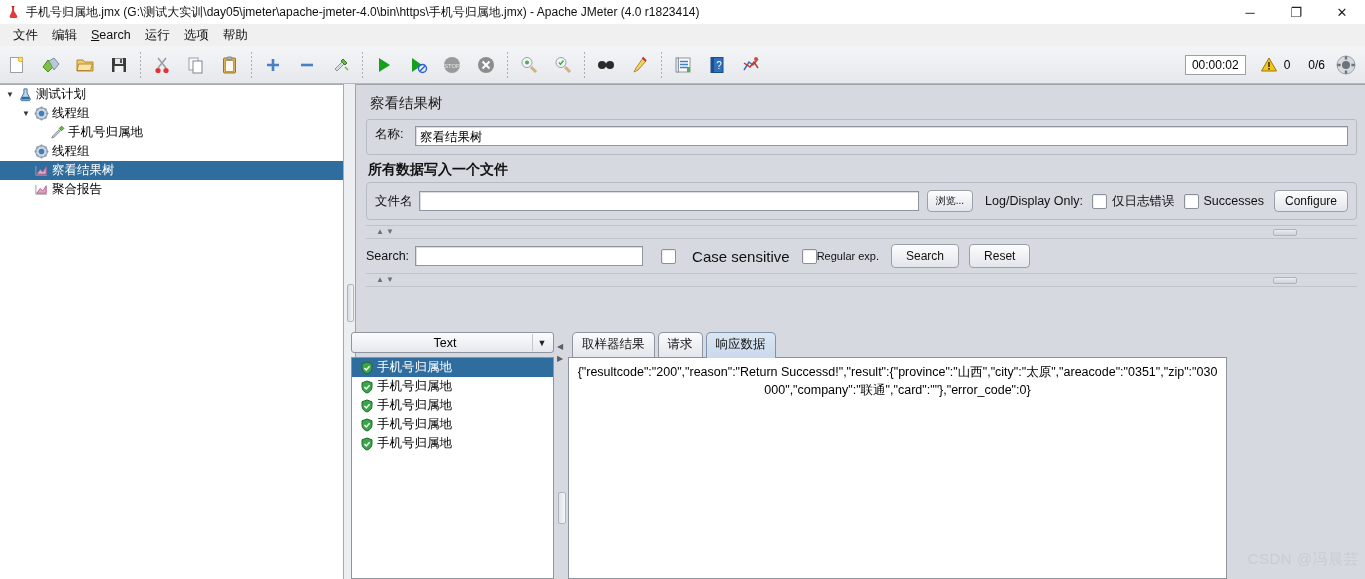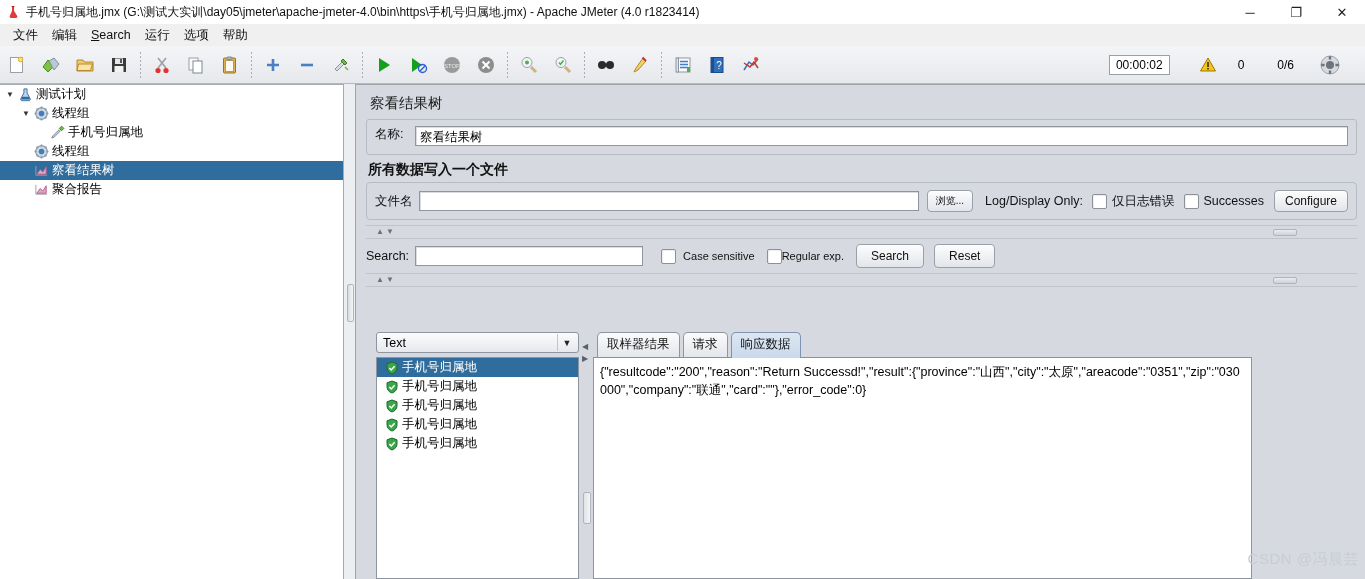--- a/index.html
+++ b/index.html
@@ -35,21 +35,21 @@
   .toolbar{
     position:absolute;left:0;top:46px;width:1365px;height:37px;
     background:linear-gradient(#f4f5f7,#e6e8ec);
     border-bottom:1px solid #b4b8bf;
     display:flex;align-items:center;
   }
   .tool{width:30px;height:30px;display:flex;align-items:center;justify-content:center;
         margin:0 1px;border:1px solid transparent;border-radius:2px;}
   .tsep{width:1px;height:26px;margin:0 4px;
         background:repeating-linear-gradient(to bottom,#a9adb5 0 2px,transparent 2px 4px);}
-  .tb-right{margin-left:auto;display:flex;align-items:center;padding-right:24px;gap:15px;}
+  .tb-right{margin-left:auto;display:flex;align-items:center;padding-right:8px;}
   .timerbox{
     border:1px solid #9aa0a8;background:#fff;font-size:12px;
     padding:2px 6px;margin-right:14px;color:#000;font-family:"Liberation Sans",sans-serif;
   }
   .warncount{font-size:12px;margin-left:6px;margin-right:18px;color:#000;}
   .threadcount{font-size:12px;margin-right:10px;color:#000;}
 
   
   .tree{
     position:absolute;left:0;top:84px;width:344px;height:495px;
@@ -115,22 +115,23 @@
     border-top:1px solid #bfc3ca;border-bottom:1px solid #bfc3ca;background:#d6d9e0;
   }
   .hsplit .arrows{position:absolute;left:10px;top:0px;font-size:8px;color:#6b7079;letter-spacing:2px;line-height:11px;}
   .hsplit .pill{position:absolute;right:60px;top:3px;width:22px;height:5px;
                 background:linear-gradient(#e9ebef,#cfd3d9);border:1px solid #b0b4bb;border-radius:2px;}
 
   .searchrow{margin:5px 8px 0 10px;display:flex;align-items:center;}
 
   
   .results{
-    position:absolute;left:376px;top:332px;width:876px;height:247px;
+    position:absolute;left:351px;top:332px;width:876px;height:247px;
     display:flex;
+    text-align:center;
   }
   .leftres{width:203px;display:flex;flex-direction:column;}
   .combo{
     height:21px;background:linear-gradient(#fcfcfd,#e5e8ed);
     border:1px solid #8f959e;border-radius:3px;display:flex;align-items:center;
     padding:0 2px 0 6px;font-size:12.5px;box-sizing:border-box;
   }
   .combo .cv{flex:1;}
   .combo .arr{width:18px;height:17px;display:flex;align-items:center;justify-content:center;
               font-size:9px;color:#222;border-left:1px solid #c2c6cc;}
@@ -455,21 +456,21 @@
 
     <div class="hsplit">
       <div class="arrows">▲▼</div>
       <div class="pill"></div>
     </div>
 
     <div class="searchrow">
       <div class="lbl" style="margin-right:6px">Search:</div>
       <div class="tfield" style="flex:none;width:228px"></div>
       <div class="chk" style="margin-left:18px"></div>
-      <div class="lbl" style="margin-left:7px;font-size:11px">Case sensitive</div>
+      <div class="lbl" style="margin-left:16px;font-size:15px">Case sensitive</div>
       <div class="chk" style="margin-left:12px"></div>
       <div class="lbl" style="font-size:11px">Regular exp.</div>
       <div class="btn" style="margin-left:12px;padding:4px 14px">Search</div>
       <div class="btn" style="margin-left:10px;padding:4px 14px">Reset</div>
     </div>
 
     <div class="hsplit">
       <div class="arrows">▲▼</div>
       <div class="pill"></div>
     </div>

